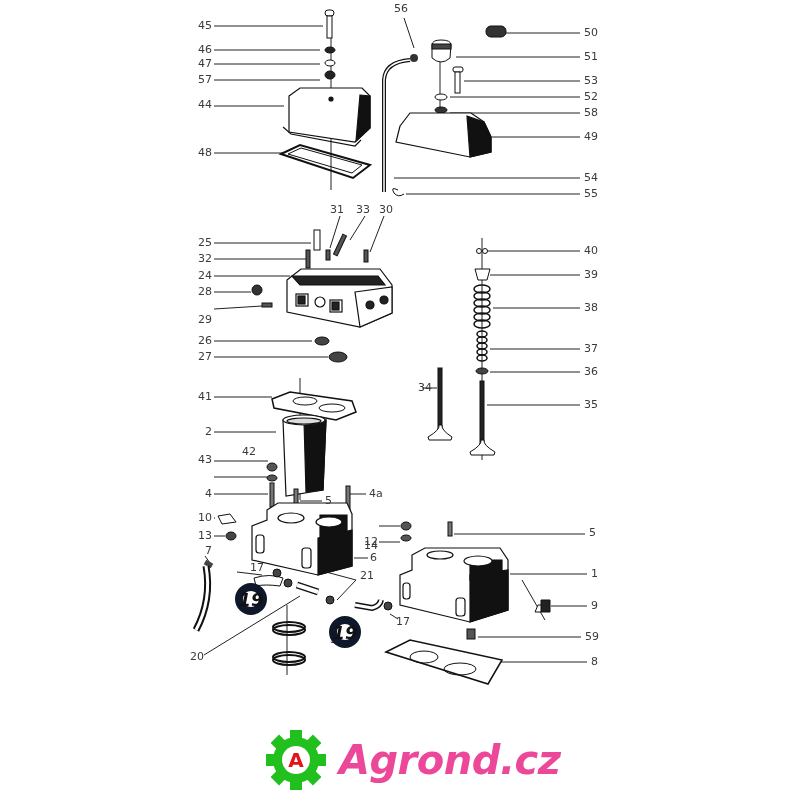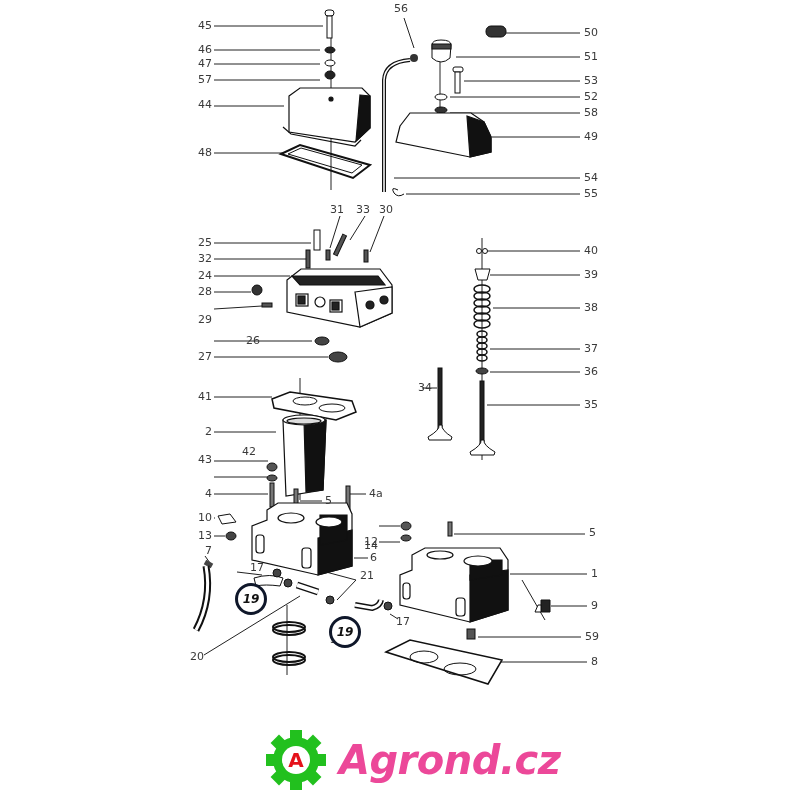--- a/index.html
+++ b/index.html
@@ -3,24 +3,24 @@
 <meta charset="utf-8">
 <style>
   html, body { margin:0; padding:0; background:#ffffff; }
   body { width:800px; height:800px; position:relative; overflow:hidden;
          font-family:"Liberation Sans", sans-serif; }
   #stage { position:absolute; left:0; top:0; width:800px; height:800px; }
   svg { position:absolute; left:0; top:0; }
   .lbl { position:absolute; font-family:"DejaVu Sans", sans-serif; font-size:11px;
          color:#3a3a3a; line-height:12px; white-space:nowrap; }
   .lbl.r { transform:translateX(-100%); }
-  .hl { position:absolute; width:32px; height:32px; border:3px solid #0f172a;
+  .hl { position:absolute; width:32px; height:32px; border:8px solid #0f172a;
         border-radius:50%; box-sizing:border-box; display:flex; align-items:center;
         justify-content:center; font-family:"DejaVu Sans", sans-serif;
-        font-weight:bold; font-style:italic; font-size:12px; color:#111; background:#fff; }
+        font-weight:bold; font-style:italic; font-size:18px; color:#111; background:#fff; }
   .note { position:absolute; left:611px; top:530px; color:#e5121b;
           font-family:"DejaVu Sans", sans-serif; font-weight:bold; font-style:italic;
           font-size:14px; line-height:21px; }
   .brand { position:absolute; left:265px; top:725px; height:70px; display:flex; align-items:center; }
   .brand-text { margin-left:12px; color:#ec4899; font-family:"DejaVu Sans", sans-serif;
                 font-weight:bold; font-style:italic; font-size:40px; letter-spacing:-0.5px; }
 </style>
 </head>
 <body>
 
@@ -273,21 +273,21 @@
       <span class="lbl" style="left: 584px; top: 172px;">54</span>
       <span class="lbl" style="left: 584px; top: 188px;">55</span>
       <span class="lbl" style="left: 330px; top: 204px;">31</span>
       <span class="lbl" style="left: 356px; top: 204px;">33</span>
       <span class="lbl" style="left: 379px; top: 204px;">30</span>
       <span class="lbl r" style="left: 212px; top: 237px;">25</span>
       <span class="lbl r" style="left: 212px; top: 253px;">32</span>
       <span class="lbl r" style="left: 212px; top: 270px;">24</span>
       <span class="lbl r" style="left: 212px; top: 286px;">28</span>
       <span class="lbl r" style="left: 212px; top: 303px; margin-top: 11px;">29</span>
-      <span class="lbl r" style="left: 212px; top: 335px; margin-left: 48px;">26</span>
+      <span class="lbl r" style="left: 212px; top: 335px;">26</span>
       <span class="lbl r" style="left: 212px; top: 351px;">27</span>
       <span class="lbl" style="left: 584px; top: 245px;">40</span>
       <span class="lbl" style="left: 584px; top: 269px;">39</span>
       <span class="lbl" style="left: 584px; top: 302px;">38</span>
       <span class="lbl" style="left: 584px; top: 343px;">37</span>
       <span class="lbl" style="left: 584px; top: 366px;">36</span>
       <span class="lbl r" style="left: 432px; top: 382px;">34</span>
       <span class="lbl" style="left: 584px; top: 399px;">35</span>
       <span class="lbl r" style="left: 212px; top: 391px;">41</span>
       <span class="lbl r" style="left: 212px; top: 426px;">2</span>

